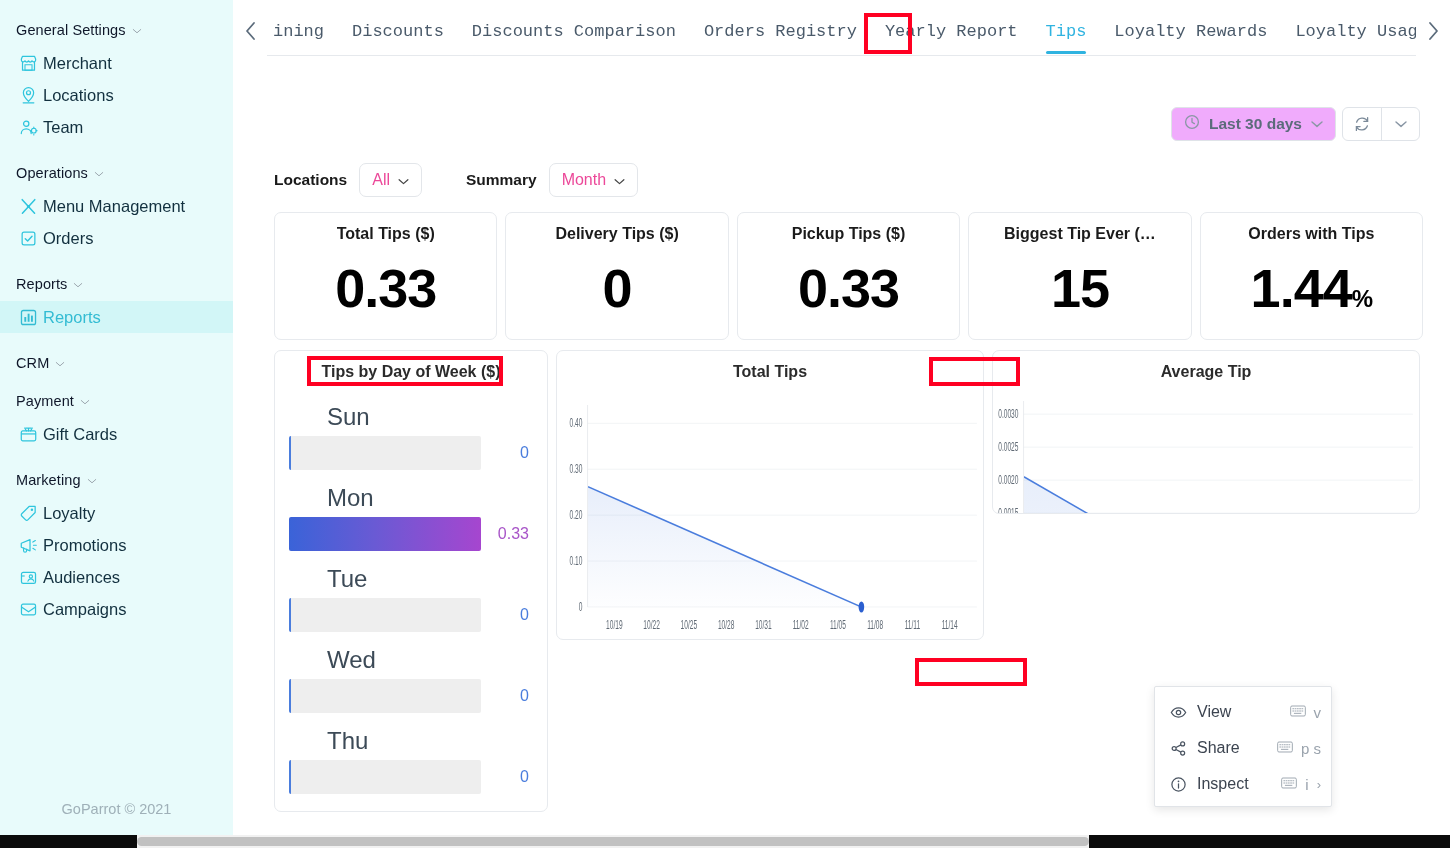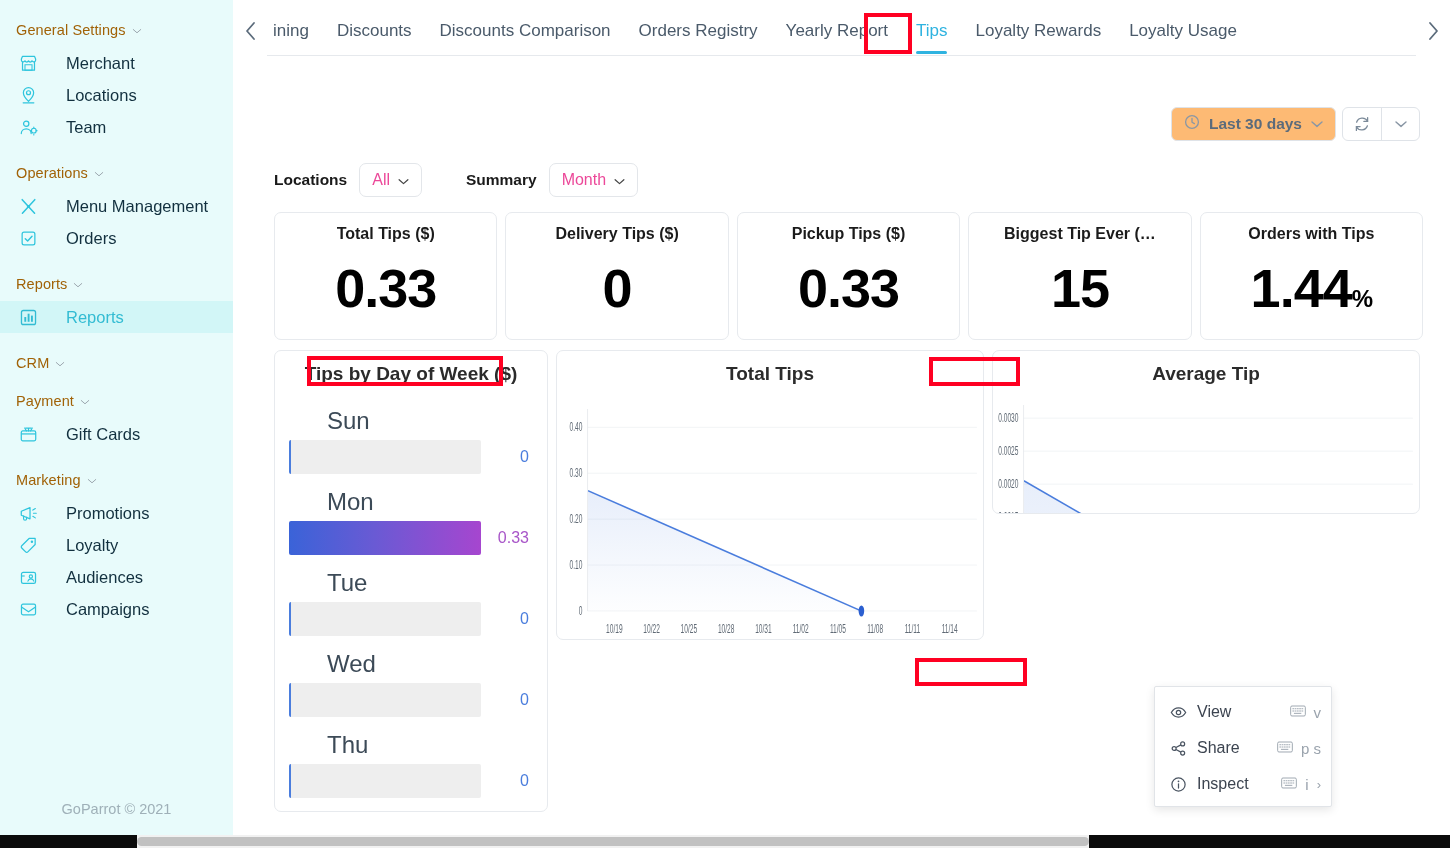--- a/index.html
+++ b/index.html
@@ -16,29 +16,29 @@
   
   .sidebar {
     width: 233px; height: 848px;
     background: #e8fbfb;
     position: relative;
     flex: 0 0 233px;
     padding-top: 22px;
   }
   .side-group-label {
     display: flex; align-items: center; gap: 6px;
-    color: #a16207; font-size: 14.5px;
+    color: #0f172a; font-size: 14.5px;
     padding: 0 0 0 16px;
     margin-bottom: 9px;
     letter-spacing: .1px;
   }
   .side-group-label .caret { font-size: 11px; color: #9aa5ad; line-height: 1; }
   .side-group { margin-bottom: 22px; }
   .side-item {
-    display: flex; align-items: center; gap: 28px;
+    display: flex; align-items: center; gap: 5px;
     height: 32px; padding-left: 19px;
     color: #12303f; font-size: 16.5px;
     cursor: pointer;
     position: relative;
   }
   .side-item.active { background: #d2f6f7; color: #33bcd3; }
   .side-item .ico { width: 19px; height: 19px; display: inline-flex; align-items: center; justify-content: center; flex: 0 0 19px; }
   .side-item .ico svg { display: block; }
   .side-label { line-height: 1; white-space: nowrap; }
   .side-footer {
@@ -50,20 +50,21 @@
   .main {
     flex: 1; position: relative; height: 848px;
     background: #fff; overflow: hidden;
   }
 
   
   .tabbar {
     position: relative; height: 62px;
     display: flex; align-items: center;
     padding: 0 0 0 0;
+    font-family: Liberation Mono, monospace;
   }
   .tab-arrow {
     width: 34px; height: 62px; display: flex; align-items: center; justify-content: center;
     color: #5b6b7b; font-size: 20px; cursor: pointer; flex: 0 0 34px;
     font-family: "DejaVu Sans", sans-serif;
   }
   .tab-arrow.right { position: absolute; right: 0; top: 0; }
   .tabs-scroll {
     display: flex; align-items: center; gap: 0;
     overflow: hidden; height: 62px; flex: 1;
@@ -89,21 +90,21 @@
     background: transparent;
   }
 
   
   .toolbar-row {
     display: flex; justify-content: flex-end; align-items: center;
     padding: 45px 30px 0 0;
   }
   .datectl { display: flex; align-items: center; gap: 6px; }
   .btn-outline {
-    border: 1px solid #dfe3e8; background: #fdba74; border-radius: 6px;
+    border: 1px solid #dfe3e8; background: #f0abfc; border-radius: 6px;
     height: 34px; display: flex; align-items: center; gap: 9px;
     padding: 0 12px; color: #5b6b7b; font-size: 15.5px; cursor: pointer;
     font-weight: bold;
   }
   .btn-group { display: flex; border: 1px solid #dfe3e8; border-radius: 6px; overflow: hidden; height: 34px; }
   .btn-group > div {
     display: flex; align-items: center; justify-content: center;
     width: 38px; cursor: pointer; color: #7b8a99;
   }
   .btn-group > div + div { border-left: 1px solid #dfe3e8; }
@@ -144,21 +145,21 @@
 
   
   .panels {
     display: flex; gap: 8px; padding: 10px 30px 0 41px; align-items: flex-start;
   }
   .panel {
     border: 1px solid #e7eaee; border-radius: 7px; background: #fff;
     position: relative;
   }
   .panel-title {
-    text-align: center; font-size: 19px; font-weight: bold; color: #2b2b2b;
+    text-align: center; font-size: 16px; font-weight: bold; color: #2b2b2b;
     padding: 12px 0 16px;
   }
   .panel-left { width: 274px; height: 462px; overflow: hidden; }
   .panel-right-col { flex: 1; display: flex; flex-direction: row; gap: 8px; }
   .panel-chart { height: 290px; }
   .panel-chart2 { height: 164px; overflow: hidden; }
 
   
   .dow-list { padding: 6px 18px 0 14px; }
   .dow-item { margin-bottom: 14px; }
@@ -332,35 +333,35 @@
         <div class="side-group">
           <div class="side-group-label">
             <span>Marketing</span>
             <span class="caret"><svg width="10" height="6" viewBox="0 0 12 8" fill="none">
                 <path d="M1 2 L6 6.4 L11 2" stroke="#9aa5ad" stroke-width="1.3" stroke-linecap="round" stroke-linejoin="round"></path>
               </svg></span>
           </div>
           <div class="side-item">
             <span class="ico">
               <svg width="19" height="19" viewBox="0 0 20 20" fill="none">
+                <path d="M10.6 2.6H17v6.4l-7.7 7.7a1.6 1.6 0 0 1-2.3 0l-4.1-4.1a1.6 1.6 0 0 1 0-2.3l7.7-7.7z" stroke="#2ec5dd" stroke-width="1.3" stroke-linejoin="round"></path>
+                <circle cx="13.6" cy="6" r="1.3" fill="#2ec5dd"></circle>
+              </svg>
+            </span>
+            <span class="side-label">Loyalty</span>
+          </div>
+          <div class="side-item">
+            <span class="ico">
+              <svg width="19" height="19" viewBox="0 0 20 20" fill="none">
                 <path d="M2.4 7.6v4.2l9.2 3.8V3.8L2.4 7.6z" stroke="#2ec5dd" stroke-width="1.3" stroke-linejoin="round"></path>
                 <path d="M4.8 12.2v3.2a1.6 1.6 0 0 0 3.2 0v-2" stroke="#2ec5dd" stroke-width="1.2"></path>
                 <path d="M14.6 6.4l2.6-1.6M15.2 9.7h3M14.6 13l2.6 1.6" stroke="#2ec5dd" stroke-width="1.2" stroke-linecap="round"></path>
               </svg>
             </span>
             <span class="side-label">Promotions</span>
-          </div>
-          <div class="side-item">
-            <span class="ico">
-              <svg width="19" height="19" viewBox="0 0 20 20" fill="none">
-                <path d="M10.6 2.6H17v6.4l-7.7 7.7a1.6 1.6 0 0 1-2.3 0l-4.1-4.1a1.6 1.6 0 0 1 0-2.3l7.7-7.7z" stroke="#2ec5dd" stroke-width="1.3" stroke-linejoin="round"></path>
-                <circle cx="13.6" cy="6" r="1.3" fill="#2ec5dd"></circle>
-              </svg>
-            </span>
-            <span class="side-label">Loyalty</span>
           </div>
           <div class="side-item">
             <span class="ico">
               <svg width="19" height="19" viewBox="0 0 20 20" fill="none">
                 <rect x="2.6" y="4.6" width="14.8" height="11.6" rx="1.8" stroke="#2ec5dd" stroke-width="1.3"></rect>
                 <circle cx="12.5" cy="9" r="1.7" stroke="#2ec5dd" stroke-width="1.2"></circle>
                 <path d="M9.4 13.8c.4-1.5 1.6-2.4 3.1-2.4s2.7.9 3.1 2.4" stroke="#2ec5dd" stroke-width="1.2" stroke-linecap="round"></path>
                 <path d="M2.6 8.4h3.4" stroke="#2ec5dd" stroke-width="1.2"></path>
               </svg>
             </span>

